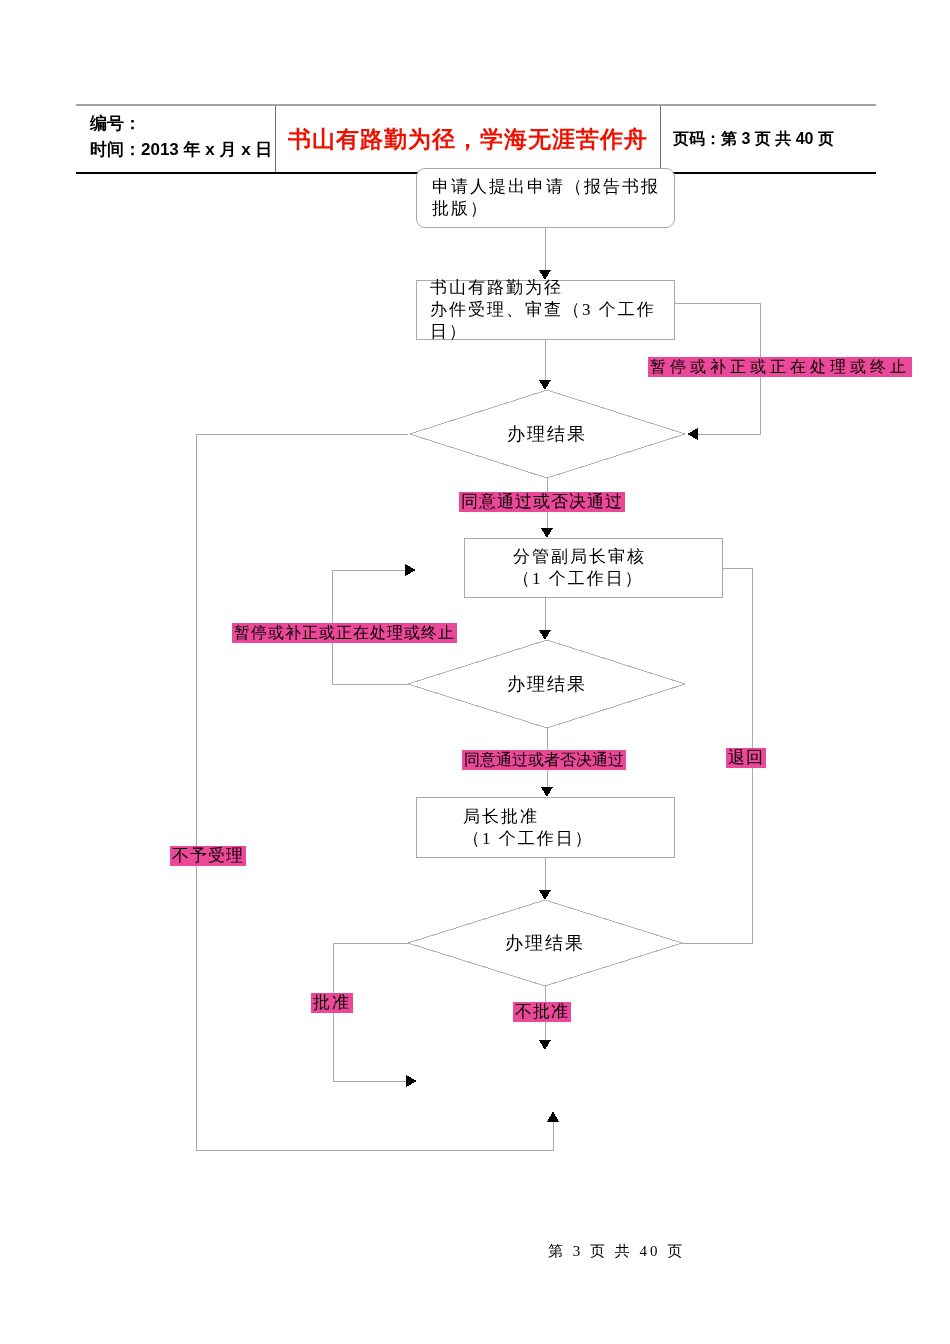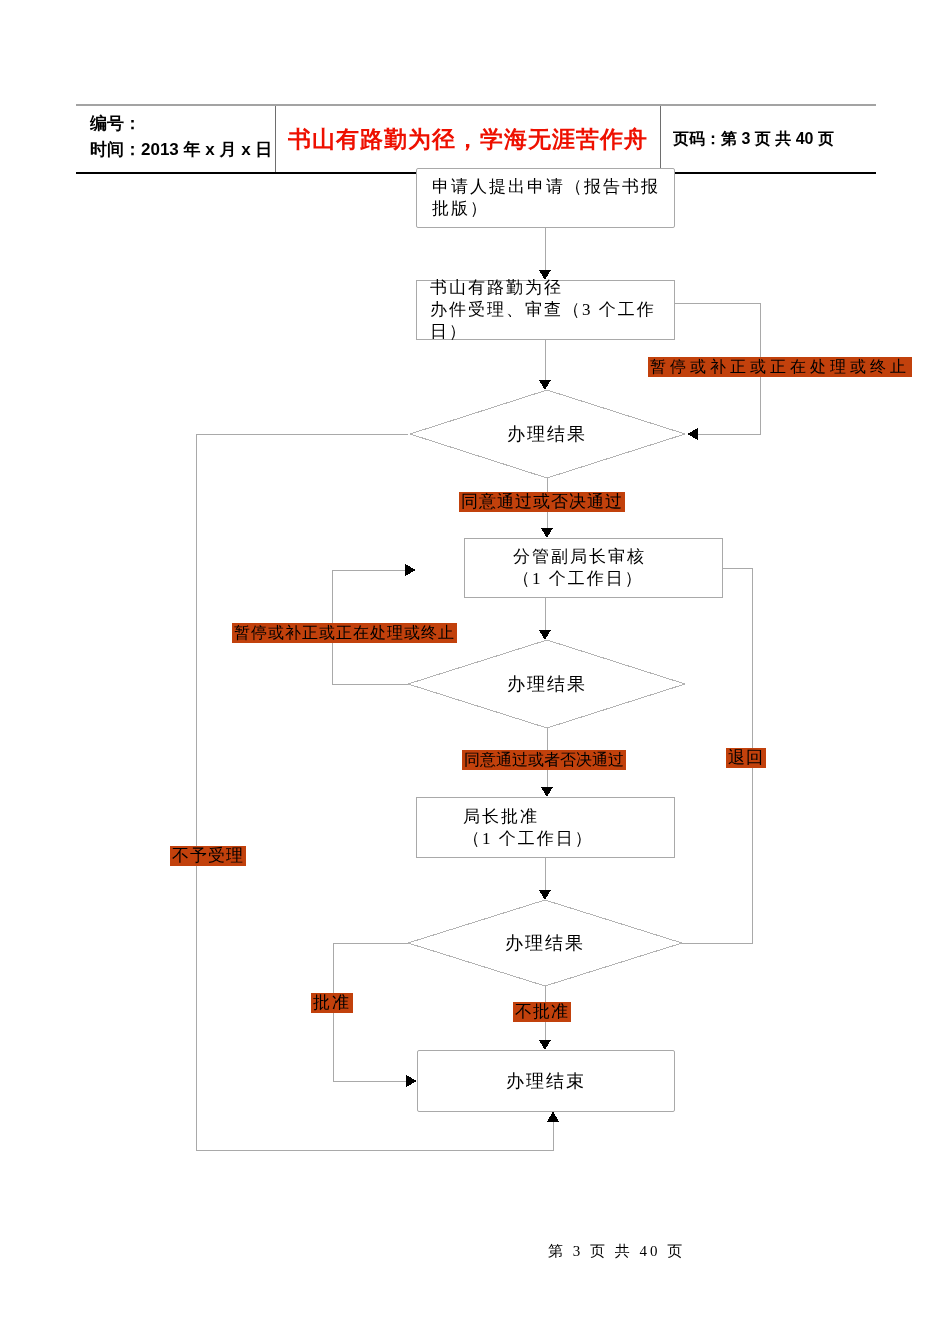--- a/index.html
+++ b/index.html
@@ -18,23 +18,23 @@
        font-size:23px;font-weight:bold;color:#ee1000;letter-spacing:1px;}
   .hdr-cell-right{position:absolute;left:585px;top:0;width:215px;height:100%;
        display:flex;align-items:center;padding-left:12px;box-sizing:border-box;
        font-size:16px;font-weight:bold;}
 
   
   svg.flow{position:absolute;left:0;top:0;width:950px;height:1344px;}
   .node{position:absolute;box-sizing:border-box;border:1px solid #a9a9a9;background:#fff;
         display:flex;flex-direction:column;justify-content:center;
         font-size:17px;line-height:22px;letter-spacing:2px;}
-  .rounded{border-radius:2px;}
+  .rounded{border-radius:9px;}
   .dlabel{position:absolute;transform:translate(-50%,-50%);font-size:18px;letter-spacing:2px;white-space:nowrap;}
-  .elabel{position:absolute;background:#c2410c;font-size:16px;white-space:nowrap;padding:0 2px;line-height:20px;}
+  .elabel{position:absolute;background:#ec4899;font-size:16px;white-space:nowrap;padding:0 2px;line-height:20px;}
   .footer{position:absolute;left:548px;top:1242px;font-size:15px;letter-spacing:3px;white-space:nowrap;}
 </style>
 </head>
 <body>
 
 <div class="page">
 
   <div class="hdr">
     <div class="hdr-cell-left">
       <div>编号：</div>
@@ -107,23 +107,20 @@
   <div class="node" style="left:416px;top:538px;width:259px;height:60px;padding-left:48px;margin-left:48px;">
     <div>分管副局长审核</div>
     <div>（1 个工作日）</div>
   </div>
 
   <div class="node" style="left:416px;top:797px;width:259px;height:61px;padding-left:46px;">
     <div>局长批准</div>
     <div>（1 个工作日）</div>
   </div>
 
-  <div class="node rounded" style="left:417px;top:1050px;width:258px;height:62px;align-items:center;font-size:18px;">
-    <div>办理结束</div>
-  </div>
 
   <div class="dlabel" style="left:547px;top:434px;">办理结果</div>
   <div class="dlabel" style="left:547px;top:684px;">办理结果</div>
   <div class="dlabel" style="left:545px;top:943px;">办理结果</div>
 
   <div class="elabel" style="left:648px;top:357px;letter-spacing:4px;">暂停或补正或正在处理或终止</div>
   <div class="elabel" style="left:459px;top:492px;font-size:17px;letter-spacing:1px;">同意通过或否决通过</div>
   <div class="elabel" style="left:232px;top:623px;letter-spacing:1px;">暂停或补正或正在处理或终止</div>
   <div class="elabel" style="left:462px;top:750px;">同意通过或者否决通过</div>
   <div class="elabel" style="left:726px;top:748px;font-size:17px;letter-spacing:1px;text-align:right;">退回</div>

